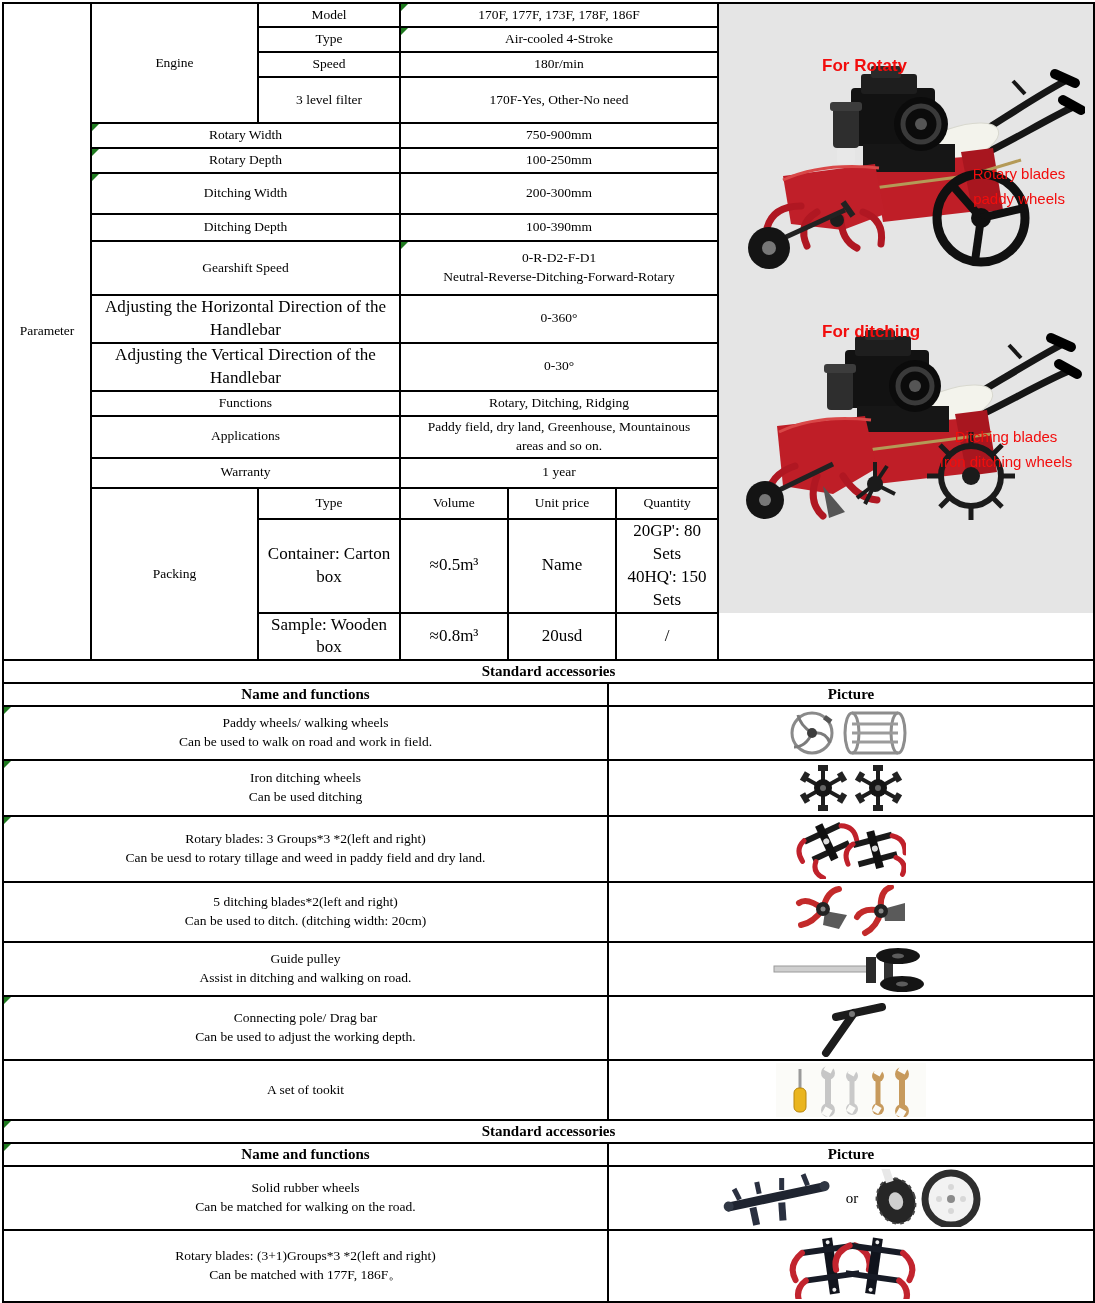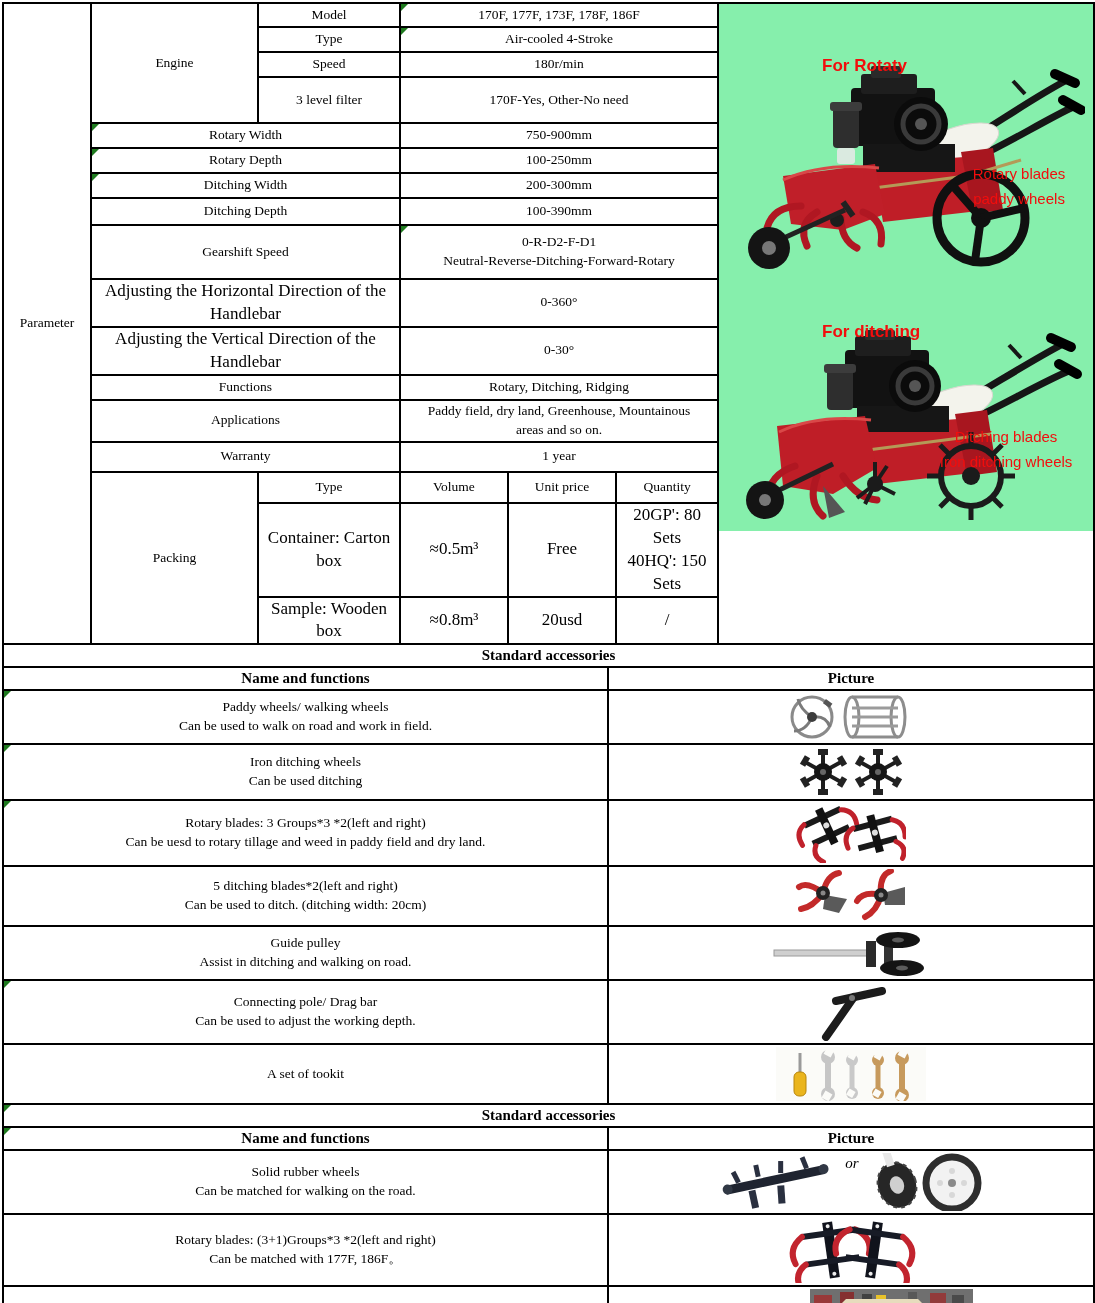--- a/index.html
+++ b/index.html
@@ -25,29 +25,29 @@
   .hb { font-weight:bold; font-size:15px; }
   .line { display:block; }
   .small2 { font-size:17px; line-height:1.35; }
   
   .gt::before {
     content:""; position:absolute; top:0; left:0; width:0; height:0;
     border-top:7px solid #1f7a1f; border-right:7px solid transparent;
   }
   
   .imgcell { vertical-align:top; padding:0; }
-  .imgpanel { position:relative; width:100%; height:527px; background:#86efac; }
+  .imgpanel { position:relative; width:100%; height:609px; background:#e5e5e5; }
   .red  { color:#f20d0d; font-family:"Liberation Sans",sans-serif; }
   .redb { font-weight:bold; font-size:17px; }
   .redc { font-size:15px; line-height:1.65; }
   .abs { position:absolute; z-index:2; }
   .machine { position:absolute; z-index:1; }
   
   .piccell { padding:2px 0; }
-  .picwrap { display:flex; justify-content:center; gap:8px; width:100%; height:100%;font-style:italic; }
+  .picwrap { display:flex; align-items:center; justify-content:center; gap:8px; width:100%; height:100%; }
   .orword { font-size:15px; }
   .photowrap { display:flex; align-items:center; height:100%; padding-left:201px; }
   .wbcell { padding-left:186px; }
 </style>
 </head>
 <body>
 
 <div class="sheet">
 
   <table>
@@ -182,21 +182,21 @@
       <td colspan="3">170F-Yes, Other-No need</td>
     </tr>
     <tr style="height:25px">
       <td colspan="2" class="gt">Rotary Width</td>
       <td colspan="3">750-900mm</td>
     </tr>
     <tr style="height:25px">
       <td colspan="2" class="gt">Rotary Depth</td>
       <td colspan="3">100-250mm</td>
     </tr>
-    <tr style="height:25px">
+    <tr style="height:41px">
       <td colspan="2" class="gt">Ditching Width</td>
       <td colspan="3">200-300mm</td>
     </tr>
     <tr style="height:27px">
       <td colspan="2">Ditching Depth</td>
       <td colspan="3">100-390mm</td>
     </tr>
     <tr style="height:54px">
       <td colspan="2">Gearshift Speed</td>
       <td colspan="3" class="gt">
@@ -230,21 +230,21 @@
     <tr style="height:31px">
       <td rowspan="3">Packing</td>
       <td>Type</td>
       <td>Volume</td>
       <td>Unit price</td>
       <td>Quantity</td>
     </tr>
     <tr style="height:50px">
       <td class="small2">Container: Carton box</td>
       <td class="small2">≈0.5m³</td>
-      <td class="small2">Free</td>
+      <td class="small2">Name</td>
       <td class="small2">
         <span class="line">20GP': 80 Sets</span>
         <span class="line">40HQ': 150 Sets</span>
       </td>
     </tr>
     <tr style="height:30px">
       <td class="small2">Sample: Wooden box</td>
       <td class="small2">≈0.8m³</td>
       <td class="small2">20usd</td>
       <td class="small2">/</td>

